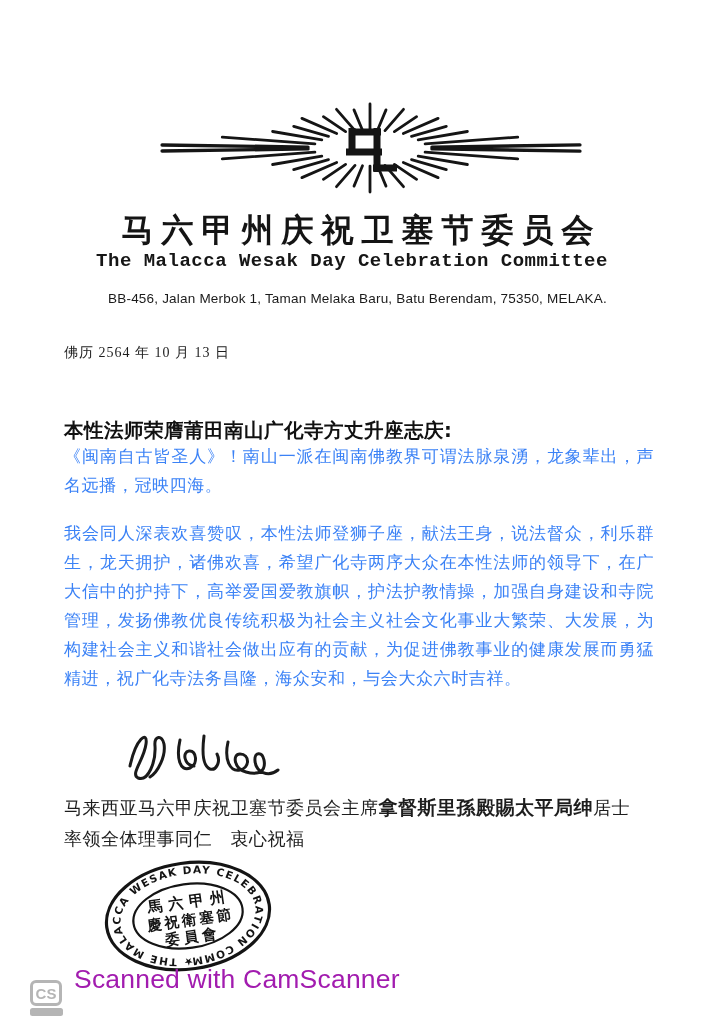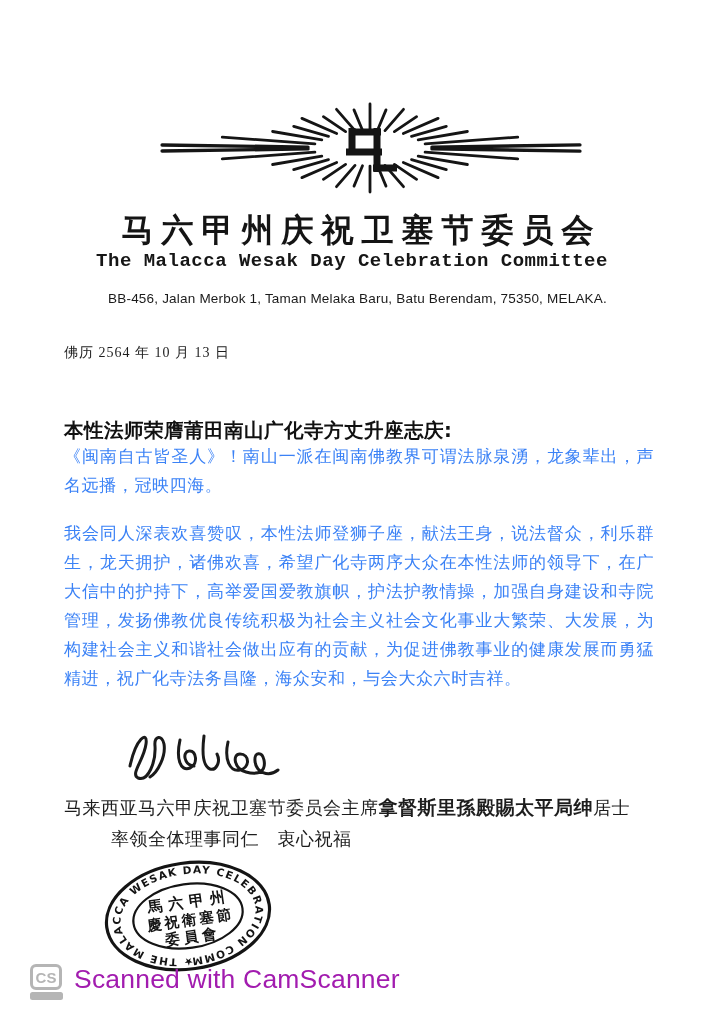--- a/index.html
+++ b/index.html
@@ -44,42 +44,42 @@
     letter-spacing:.6px;color:#3b82f6;
   }
   .para1{top:442px;}
   .para2{top:519px;}
   .signature{left:120px;top:720px;width:170px;height:70px;}
   .closing1{left:64px;top:795px;font-size:18px;letter-spacing:.5px;white-space:nowrap;}
   .closing1 .bold-name{
     font-family:"DejaVu Sans","Liberation Sans",sans-serif;
     font-weight:700;font-size:19px;margin-top:28px;
   }
-  .closing2{left:64px;top:827px;font-size:18px;letter-spacing:.5px;margin-left:47px;}
+  .closing2{left:64px;top:827px;font-size:18px;letter-spacing:.5px;}
   
   .stamp{left:86px;top:849px;width:204px;height:134px;}
   .stamp .ring{fill:none;stroke:#141414;}
   .stamp .ring-text{
     font-family:"DejaVu Sans","Liberation Sans",sans-serif;
     font-weight:700;font-size:10.5px;letter-spacing:1.4px;fill:#131313;
   }
   .stamp .cn{
     font-family:"DejaVu Sans","Liberation Sans",sans-serif;
     font-weight:700;fill:#131313;text-anchor:middle;
   }
   .stamp .cn1{font-size:15px;letter-spacing:6px;}
   .stamp .cn2{font-size:14.5px;letter-spacing:3px;}
   .stamp .cn3{font-size:14.5px;letter-spacing:4px;}
   
   .cs-badge{left:30px;top:964px;width:34px;height:36px;}
   .cs-box{
     width:26px;height:20px;border:3.5px solid #b5b5b5;border-radius:6px;
     font-family:"Liberation Sans","DejaVu Sans",sans-serif;
     font-weight:700;font-size:15px;color:#b5b5b5;
-    display:flex;align-items:center;justify-content:center;
+    display:flex;align-items:center;justify-content:center;margin-top:16px;
   }
   .cs-base{width:33px;height:8px;background:#b5b5b5;border-radius:2.5px;margin-top:2px;}
   .cs-text{
     left:74px;top:964px;
     font-family:Liberation Sans, sans-serif;
     font-size:26.5px;color:#a21caf;letter-spacing:.2px;
   }
 </style>
 </head>
 <body>

